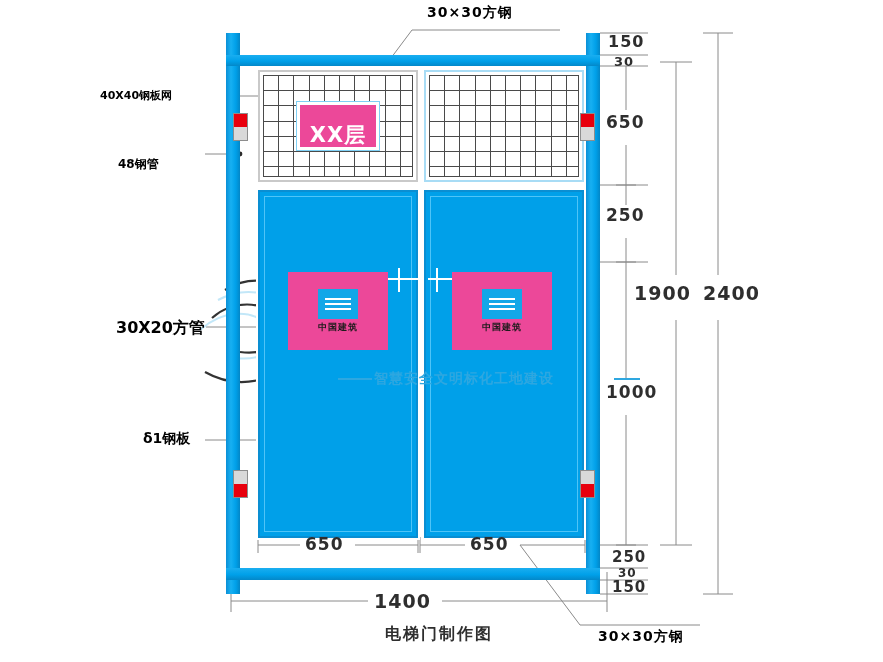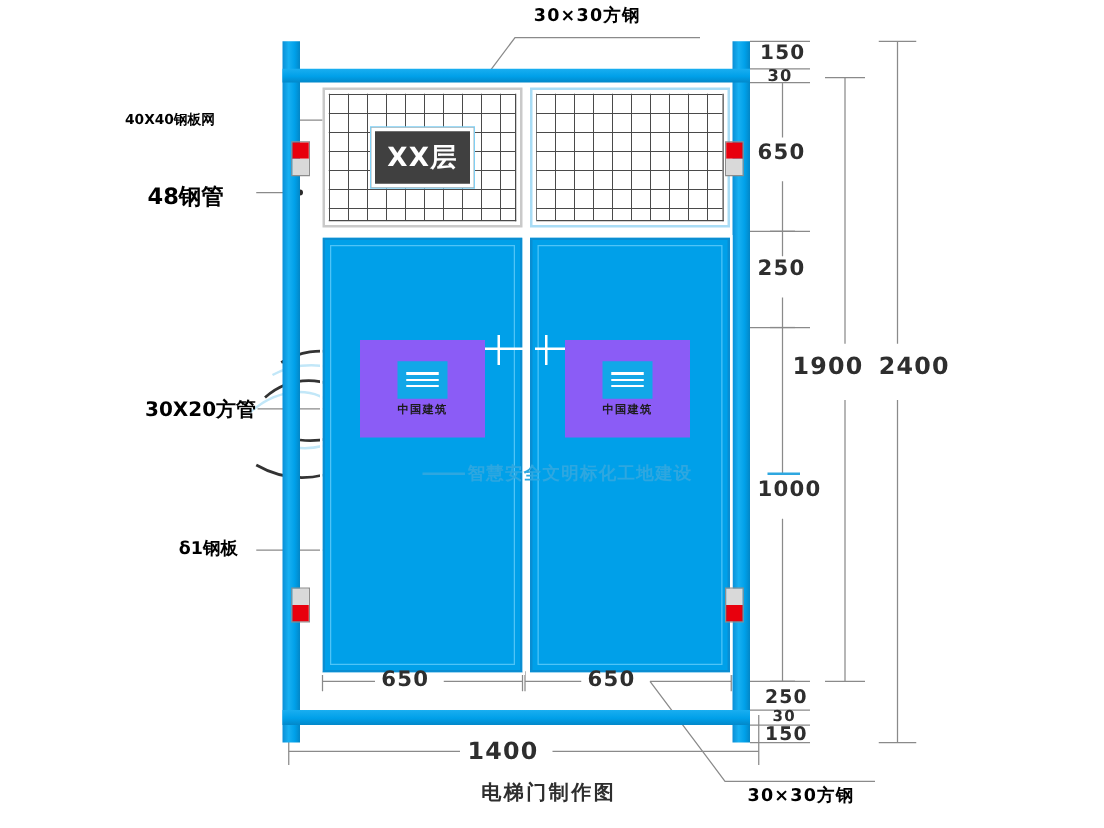--- a/index.html
+++ b/index.html
@@ -17,32 +17,32 @@
 
   
   .meshwrap{position:absolute;background:#ffffff;border:2px solid #c9c9c9;box-sizing:border-box;}
   .mesh{position:absolute;inset:3px;background-color:#ffffff;
         background-image:
           repeating-linear-gradient(to right, #4a4a4a 0 1px, transparent 1px 15.2px),
           repeating-linear-gradient(to bottom, #4a4a4a 0 1px, transparent 1px 15.2px);
         border-right:1px solid #4a4a4a;border-bottom:1px solid #4a4a4a;}
 
   
-  .sign{position:absolute;background:#404040;border:3px solid #ffffff;
-        box-shadow:0 0 0 1px #7fd0f5;display:flex;align-items:center;
+  .sign{position:absolute;background:#ec4899;border:3px solid #ffffff;
+        box-shadow:0 0 0 1px #7fd0f5;display:flex;align-items:flex-end;
         justify-content:center;box-sizing:border-box;}
   .sign span{color:#ffffff;font-weight:bold;text-align:center;line-height:1.15;}
 
   
   .leaf{position:absolute;background:#00a0e9;box-sizing:border-box;
         border:2px solid #0a8ed2;outline:2px solid #ffffff;}
   .leafInner{position:absolute;inset:4px;border:1px solid #4fc4f7;box-sizing:border-box;}
 
   
-  .logo{position:absolute;background:#8b5cf6;display:flex;flex-direction:column;
+  .logo{position:absolute;background:#ec4899;display:flex;flex-direction:column;
         align-items:center;justify-content:center;}
   .logo .mark{width:40px;height:30px;background:#12a7e8;display:flex;
         align-items:center;justify-content:center;}
   .logo .mark i{display:block;width:26px;height:17px;
         background:
           linear-gradient(to bottom,transparent 0 3px,#fff 3px 5px,transparent 5px 8px,#fff 8px 10px,transparent 10px 13px,#fff 13px 15px,transparent 15px 17px);}
   .logo .cn{font-size:9px;color:#1b1b1b;font-weight:bold;letter-spacing:1px;margin-top:2px;}
 
   
   .hinge{position:absolute;width:13px;height:26px;border:1px solid #8d8d8d;}
@@ -212,21 +212,21 @@
   <div class="hinge" style="left:580px;top:470px;">
     <div class="g" style="top:0;"></div>
       <div class="r" style="bottom:0;"></div>
   </div>
 
 
   <div class="lbl" style="left:427px;top:4px;font-size:14px;letter-spacing:1px;">30×30方钢</div>
   <div class="lbl" style="left:598px;top:628px;font-size:14px;letter-spacing:1px;">30×30方钢</div>
 
   <div class="lbl" style="left:100px;top:88px;font-size:11px;">40X40钢板网</div>
-  <div class="lbl" style="left:118px;top:145px;font-size:18px;">48钢管</div>
+  <div class="lbl" style="left:118px;top:156px;font-size:12px;">48钢管</div>
   <div class="lbl" style="left:116px;top:318px;font-size:16px;">30X20方管</div>
   <div class="lbl" style="left:143px;top:430px;font-size:14px;">δ1钢板</div>
 
   <div class="dimtxt" style="left:608px;top:32px;font-size:16px;">150</div>
   <div class="dimtxt" style="left:614px;top:54px;font-size:13px;">30</div>
   <div class="dimtxt" style="left:606px;top:112px;font-size:17px;">650</div>
   <div class="dimtxt" style="left:606px;top:205px;font-size:17px;">250</div>
   <div class="dimtxt" style="left:606px;top:382px;font-size:17px;">1000</div>
   <div class="dimtxt" style="left:612px;top:548px;font-size:15px;">250</div>
   <div class="dimtxt" style="left:618px;top:566px;font-size:12px;">30</div>

